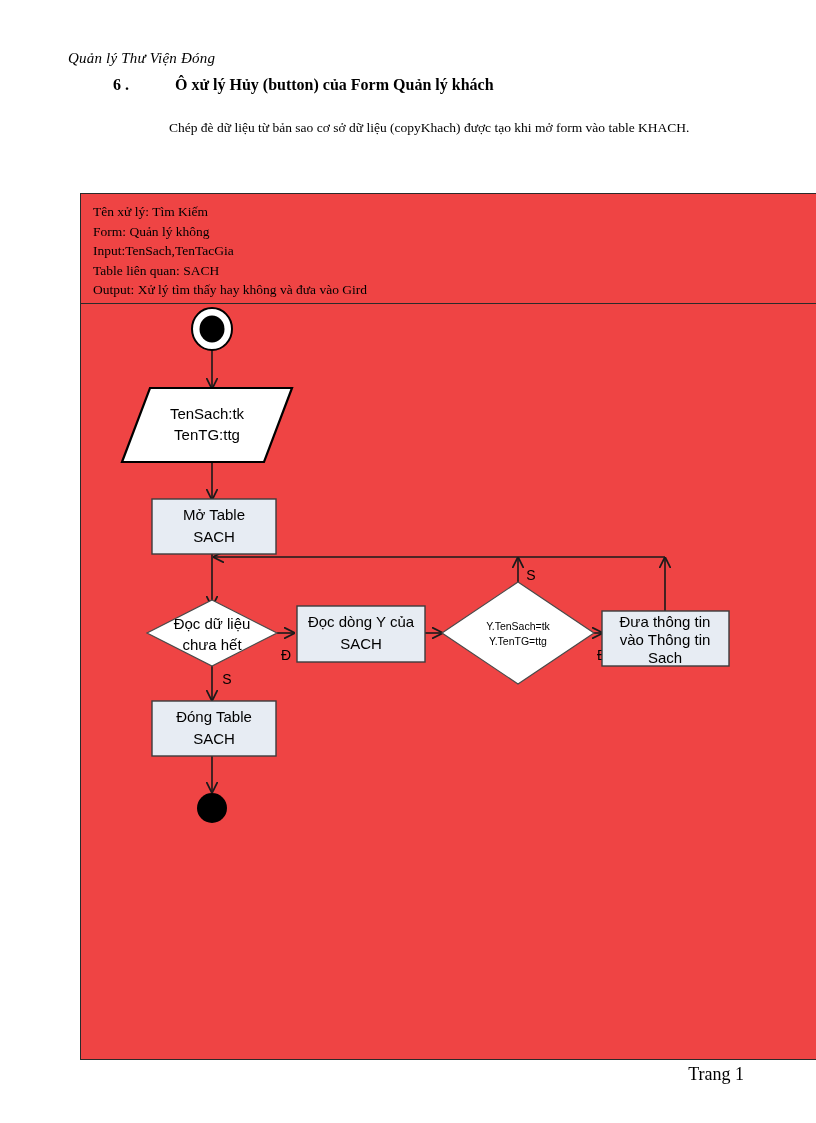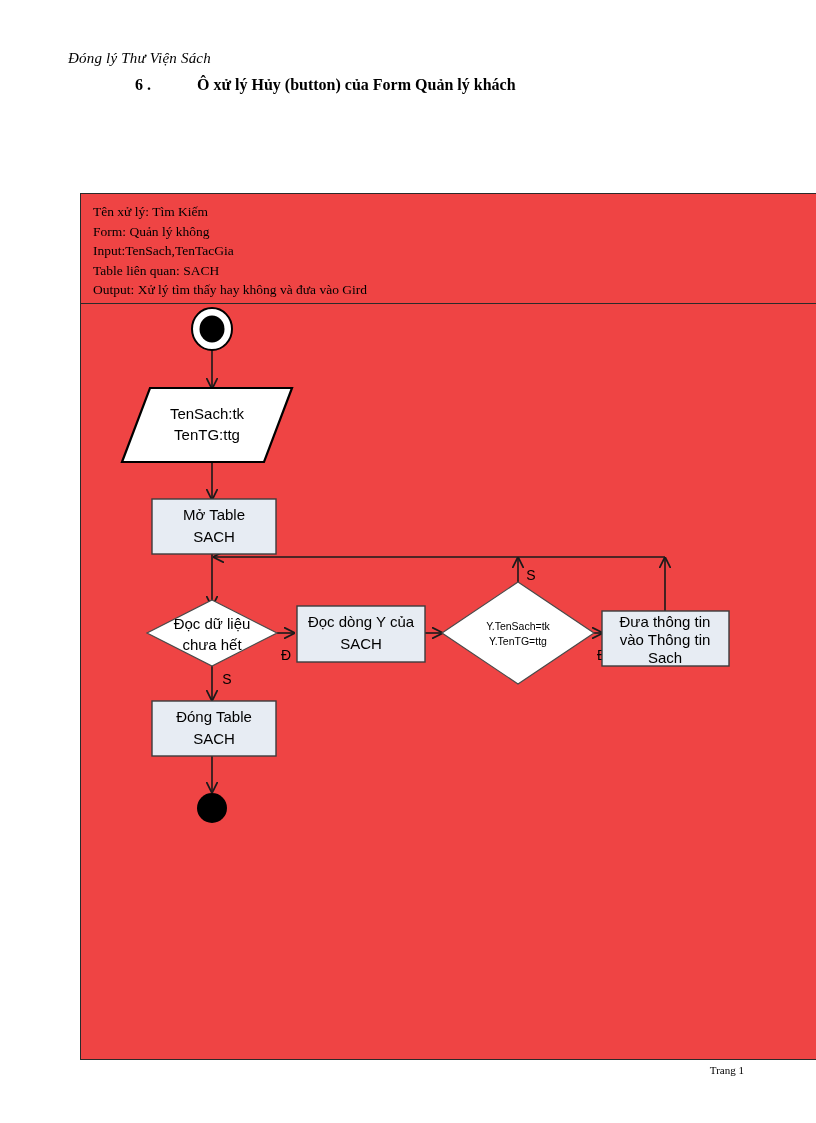--- a/index.html
+++ b/index.html
@@ -35,21 +35,20 @@
     white-space: nowrap;
   }
 
   
   .heading {
     position: absolute;
     font-family: "Liberation Serif", serif;
     font-weight: bold;
     font-size: 16px;
     white-space: nowrap;
-    margin-left: 22px;
   }
   .heading .num {
     display: inline-block;
     width: 62px;
   }
   #heading-6 { left: 113px; top: 76px; }
   #heading-7 { left: 113px; top: 154px; }
 
   
   .para {
@@ -148,35 +147,38 @@
     stroke-width: 1.6;
     fill: none;
   }
 
   
   .footer {
     position: absolute;
     right: 72px;
     top: 1064px;
     font-family: "Liberation Serif", serif;
-    font-size: 11px;
+    font-size: 18px;
     white-space: nowrap;
   }
 </style>
 </head>
 <body>
 
 <div class="page">
 
-  <div class="running-head">Đóng lý Thư Viện Sách</div>
+  <div class="running-head">Quản lý Thư Viện Đóng</div>
 
   <div class="heading" id="heading-6">
     <span class="num">6 .</span><span>Ô xử lý Hủy (button) của Form Quản lý khách</span>
   </div>
 
+  <div class="para">
+    <span class="indent"></span><span>Chép đè dữ liệu từ bản sao cơ sở dữ liệu (copyKhach) được tạo khi mở form vào table KHACH.</span>
+  </div>
 
 
   <div class="frame">
 
     <div class="frame-header">
       <div class="line">Tên xử lý: Tìm  Kiếm</div>
       <div class="line">Form: Quản lý không</div>
       <div class="line">Input:TenSach,TenTacGia</div>
       <div class="line">Table liên  quan: SACH</div>
       <div class="line">Output: Xử lý tìm thấy hay không và đưa vào Gird</div>

